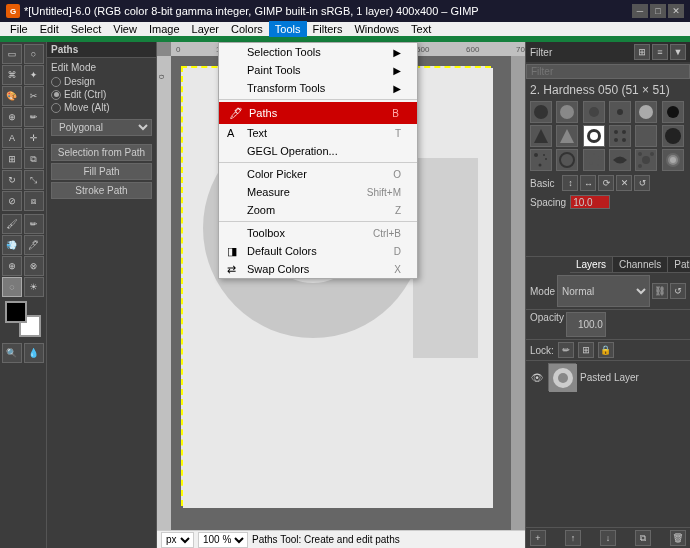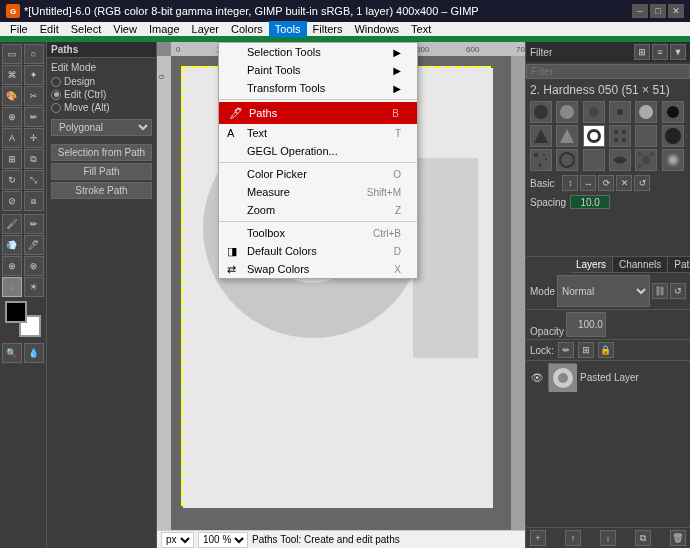--- a/index.html
+++ b/index.html
@@ -258,25 +258,25 @@
       display: flex;
       align-items: center;
       gap: 4px;
       padding: 2px 4px;
       color: #ccc;
       font-size: 10px;
     }
     .spacing-input {
       width: 40px;
       height: 14px;
-      background: #14532d;
+      background: #b91c1c;
       border: 1px solid #666;
       color: #ccc;
       font-size: 10px;
-      text-align: center;
+      text-align: left;
       padding: 0 2px;
     }
     .icon-btn-small {
       width: 16px;
       height: 16px;
       background: #4a4a4a;
       border: 1px solid #666;
       cursor: pointer;
       display: flex;
       align-items: center;
@@ -318,21 +318,21 @@
     .layers-select {
       flex: 1;
       background: #555;
       border: 1px solid #666;
       color: #ccc;
       font-size: 10px;
       height: 32px;
     }
     .layers-opacity {
       display: flex;
-      align-items: flex-end;
+      align-items: flex-start;
       gap: 2px;
       padding: 2px 4px;
       color: #ccc;
       font-size: 10px;
       border-bottom: 1px solid #555;
     }
     .opacity-input {
       width: 40px;
       height: 25px;
       background: #555;

